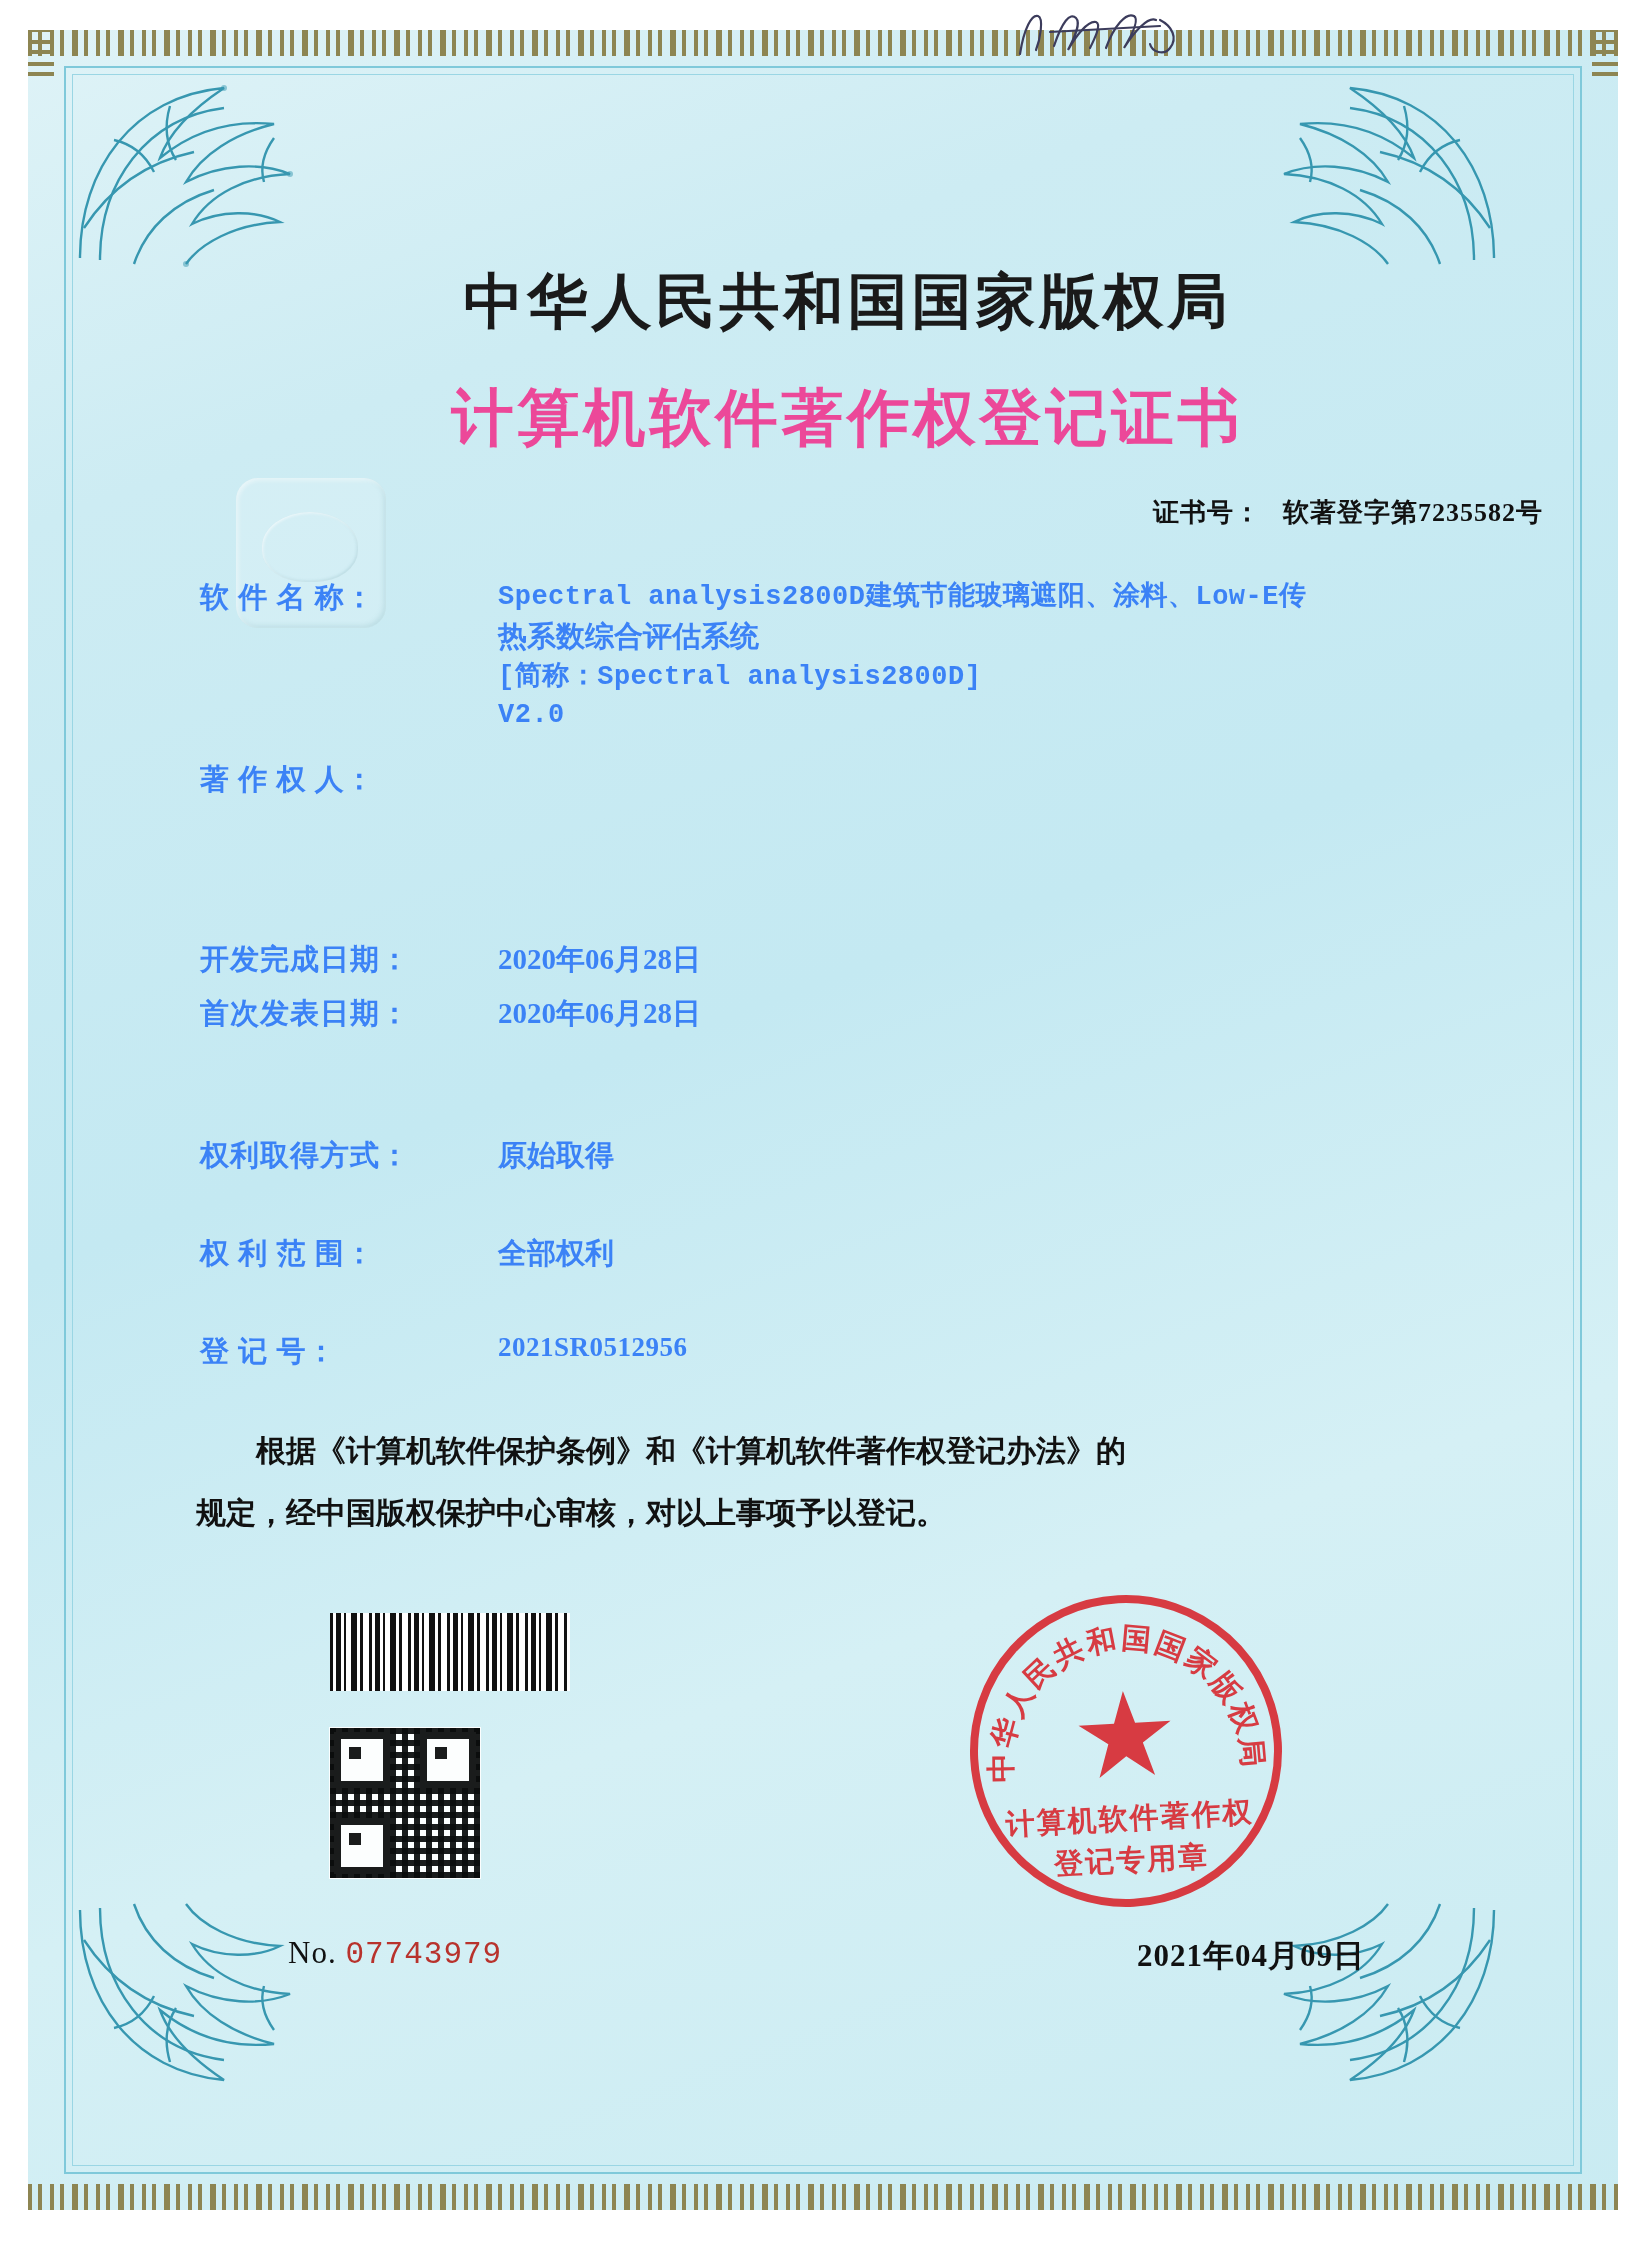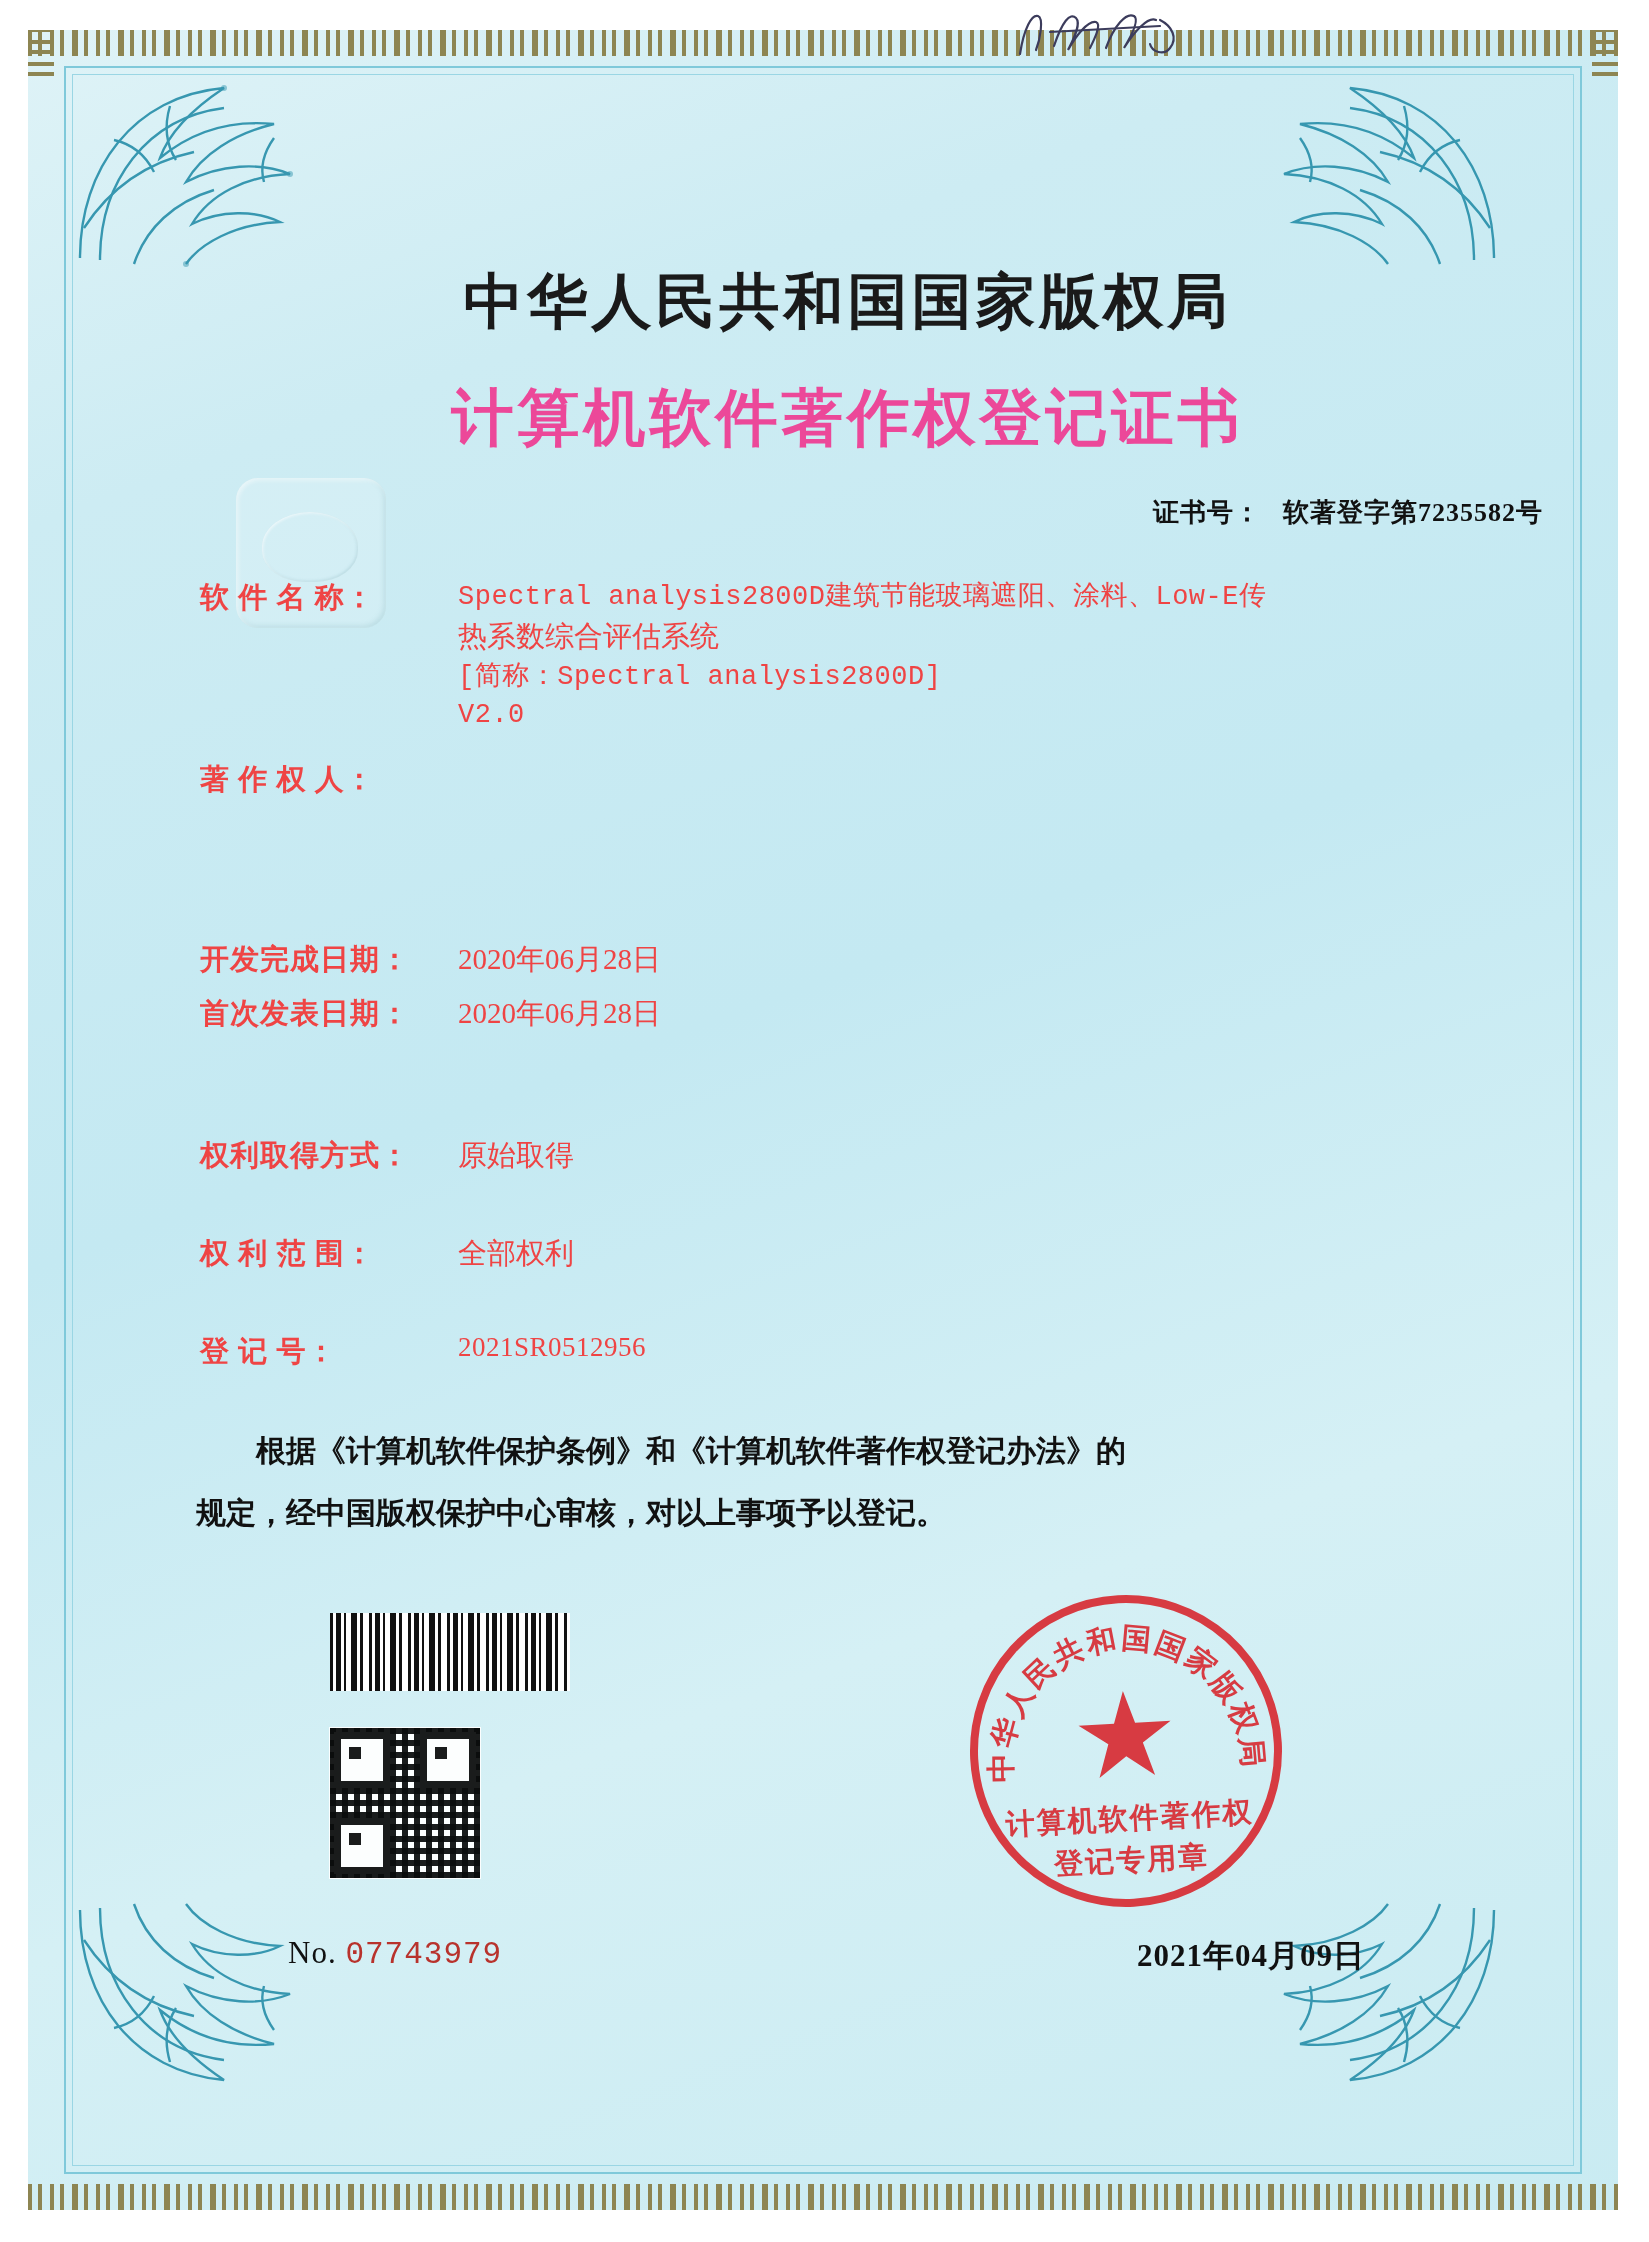--- a/index.html
+++ b/index.html
@@ -151,33 +151,34 @@
   .cert-no-row .val { font-family: "Liberation Serif", serif; }
 
   
   .field {
     position: absolute;
     left: 200px;
     width: 1280px;
     display: flex;
     align-items: flex-start;
     font-size: 29px;
-    color: #ef4444;
+    color: #3b82f6;
   }
   .field .label {
     flex: 0 0 258px;
     font-family: "Liberation Serif", serif;
     font-weight: 700;
     letter-spacing: 1px;
     white-space: nowrap;
   }
   .field .value {
     flex: 1;
     font-family: "Liberation Serif", serif;
-    font-weight: 400;
+    font-weight: 700;
+    margin-left: 40px;
   }
   .mono {
     font-family: "Liberation Mono", monospace;
     font-size: 27px;
     letter-spacing: 0.5px;
   }
   .value-lines div { line-height: 1.42; white-space: nowrap; }
 
   #f-name { top: 578px; }
   #f-owner { top: 760px; }

